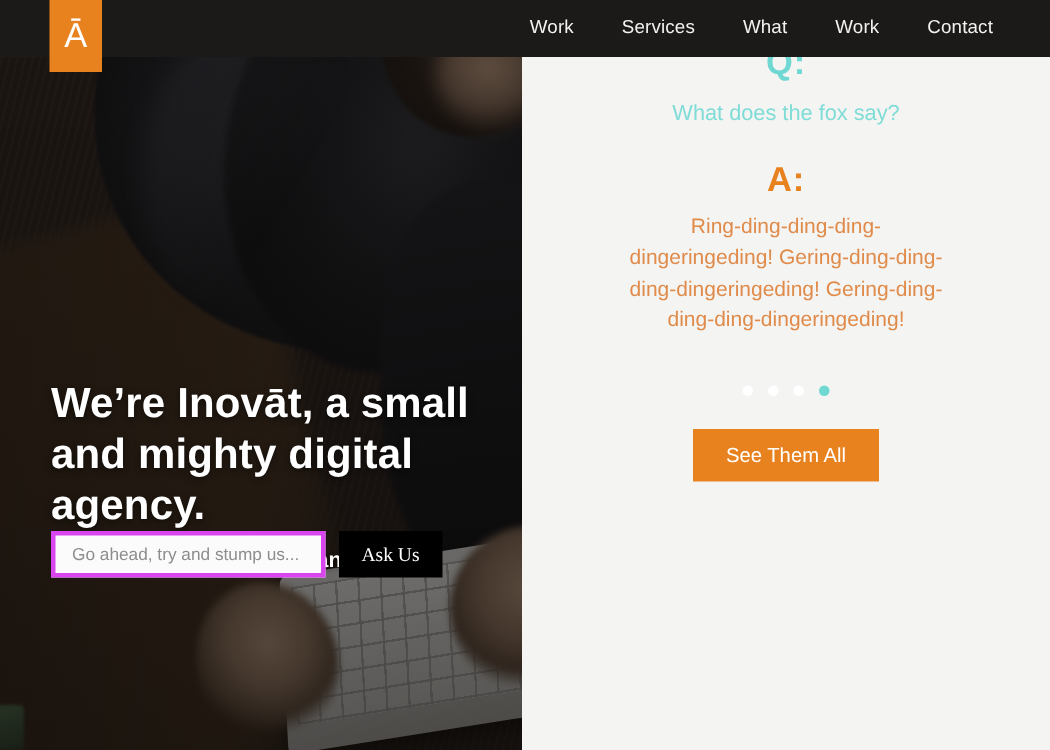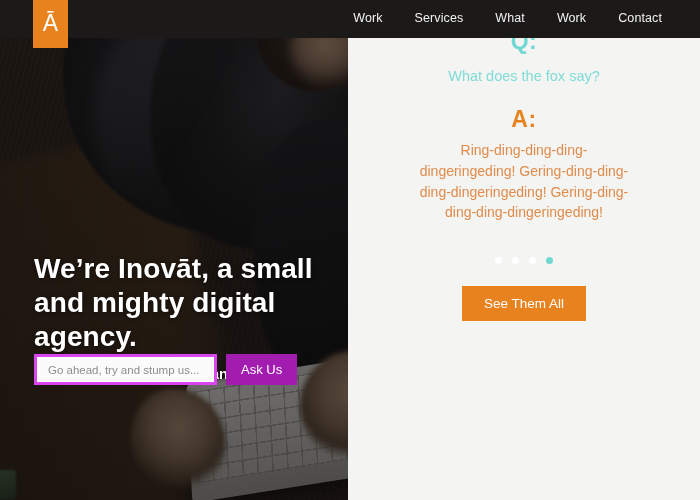--- a/index.html
+++ b/index.html
@@ -144,22 +144,22 @@
   }
   .ask-input {
     width:183px; height:31px; border:3px solid #d946ef;
     background:#fbfbfb; padding:0 11px;
     font-family:"Liberation Sans", sans-serif; font-size:11.5px; color:#444;
     outline:none;
   }
   .ask-input::placeholder { color:#8d8d8d; }
   .ask-btn {
     height:31px; padding:0 15px; border:none; cursor:pointer;
-    background:#a21caf; color:#fff;
-    font-family:Liberation Sans, sans-serif; font-size:13px;
+    background:#000000; color:#fff;
+    font-family:Liberation Serif, serif; font-size:13px;
     margin-left:9px;
   }
 
   
   .header {
     position:absolute; left:0; top:0; width:700px; height:38px;
     background:#1c1a19; z-index:20;
   }
   .logo-mark {
     position:absolute; left:33px; top:0; width:35px; height:48px;

